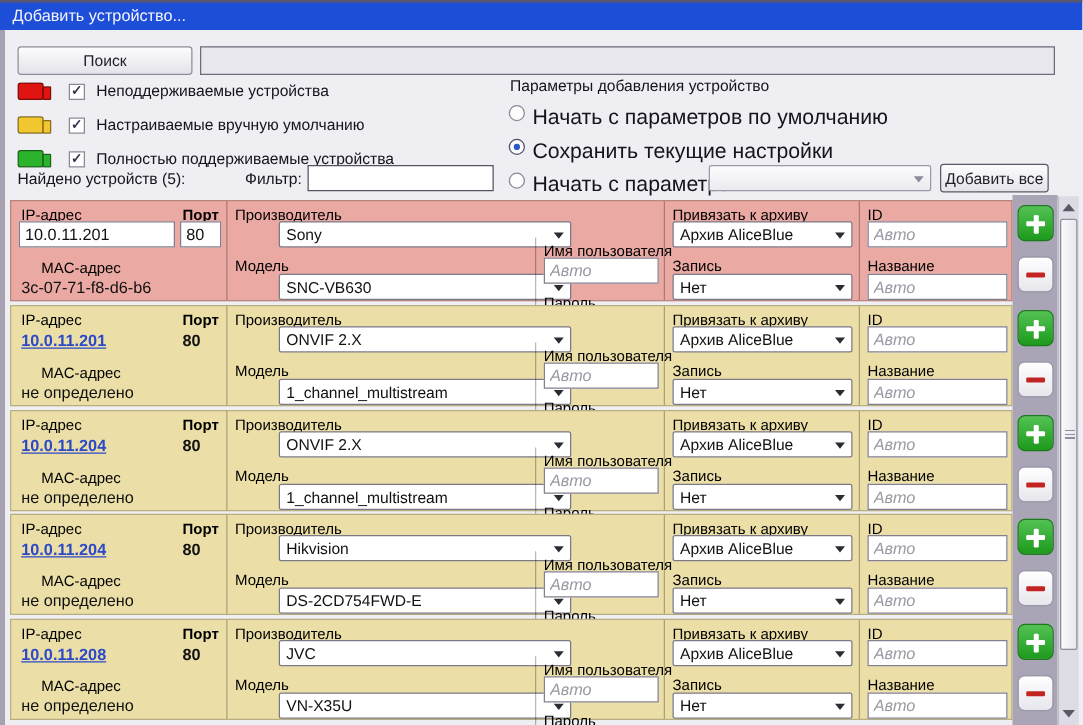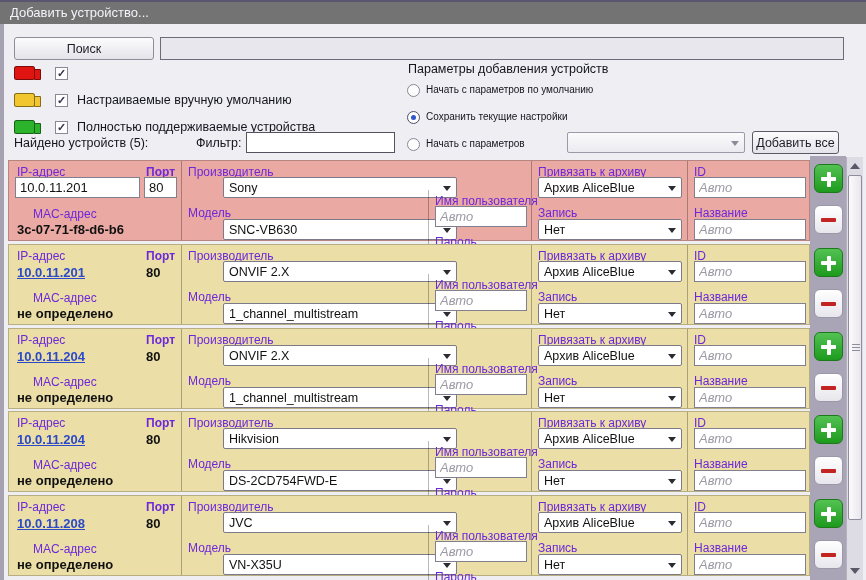--- a/index.html
+++ b/index.html
@@ -53,21 +53,21 @@
   .r0 { top:84px; } .r1 { top:111px; } .r2 { top:138px; }
   .radio {
     position:absolute; left:0; top:0; width:13px; height:13px; border-radius:50%;
     background:#fdfdfd; border:1px solid #8a8896;
   }
   .radio.selected { border-color:#4e4e6a; }
   .radio.selected::after {
     content:""; position:absolute; left:3px; top:3px; width:5px; height:5px;
     border-radius:50%; background:#2e57c8;
   }
-  .radio-label { position:absolute; left:19px; top:0; font-size:10px; color:#14141d; white-space:nowrap; }
+  .radio-label { position:absolute; left:19px; top:0; font-size:17px; color:#14141d; white-space:nowrap; }
 
   .preset-combo {
     position:absolute; left:567px; top:132px; width:178px; height:21px;
     background:linear-gradient(#fbfbfc,#ebeaef); border:1px solid #9c9aa8; border-radius:2px;
   }
   .preset-combo .ca { border-top-color:#8d8b99; }
   .addall-btn { position:absolute; left:752px; top:131px; width:87px; height:23px; border-color:#5b5966; }
 
   .found-label  { position:absolute; left:14px;  top:136px; font-size:12.5px; color:#14141d; }
   .filter-lbl   { position:absolute; left:196px; top:136px; font-size:12.5px; color:#14141d; }
@@ -84,37 +84,37 @@
   .row-pink  .row-body { background:#eba9a3; }
   .row-yellow .row-body { background:#ebdfa7; }
 
   .col { position:absolute; top:0; height:100%; }
   .col1 { left:0;     width:172px; }
   .col2 { left:172px; width:247px; border-left:1px solid rgba(0,0,0,.28); }
   .col3 { left:419px; width:103px; border-left:1px solid rgba(0,0,0,.28);margin-top:29px; }
   .col4 { left:522px; width:156px; border-left:1px solid rgba(0,0,0,.28); }
   .col5 { left:678px; width:124px; border-left:1px solid rgba(0,0,0,.28); }
 
-  .flabel { position:absolute; font-size:12px; color:#6d28d9; white-space:nowrap; }
+  .flabel { position:absolute; font-size:12px; color:#000000; white-space:nowrap; }
   .l1 { top:4px;  left:6px; }
   .l2 { top:45px; left:6px; }
   .lbl-ip   { top:4px;  left:8px; }
   .lbl-port { top:4px;  left:137px;font-weight:bold; }
   .lbl-mac  { top:46px; left:24px; }
 
   .tinput {
     position:absolute; height:21px; background:#fff; border:1px solid #827f8e;
     font-size:13px; padding:0 4px; font-family:inherit; color:#111;
   }
   .tinput::placeholder { color:#9b99a4; font-style:italic; }
   .ip-input   { left:6px;   top:16px; width:125px; }
   .port-input { left:135px; top:16px; width:33px; }
   .ip-link  { position:absolute; left:8px;   top:20px; font-size:13px; font-weight:bold; color:#2b49c8; text-decoration:underline; cursor:pointer; }
   .port-text{ position:absolute; left:137px; top:20px; font-size:13px; font-weight:bold; color:#111; }
-  .mac-value{ position:absolute; left:8px;   top:61px; font-size:13px; font-weight:bold; color:#111; white-space:nowrap; }
+  .mac-value{ position:absolute; left:8px;   top:61px; font-size:13px; font-weight:normal; color:#111; white-space:nowrap; }
 
   .combo {
     position:absolute; height:21px; background:#fff; border:1px solid #7c7a88; border-radius:2px;
     font-size:12.5px; color:#111;
   }
   .combo .ct { position:absolute; left:5px; top:3px; white-space:nowrap; }
   .ca {
     position:absolute; right:5px; top:8px; width:0; height:0;
     border-left:4px solid transparent; border-right:4px solid transparent; border-top:5px solid #2b2b33;
   }
@@ -155,50 +155,51 @@
     background:linear-gradient(90deg,#fbfafc,#e9e7ee); border:1px solid #908d9c; border-radius:2px;
   }
   .sb-grip {
     position:absolute; left:3px; top:168px; width:8px; height:8px;
     background:repeating-linear-gradient(#908d9c 0 1px, transparent 1px 3px);
   }
 </style>
 </head>
 <body>
 
-<div class="titlebar" style="background: #737373;">
+<div class="titlebar" style="background: #1d4ed8;">
   <span>Добавить устройство...</span>
 </div>
 <div class="left-band"></div>
 
 <button class="btn search-btn">Поиск</button>
 <input class="search-input" value="" style="">
 
 <div class="filter-item f0">
   <span class="cam" style="background: rgb(224, 20, 16);"></span>
   <span class="checkbox checked">
       <span class="tick">✓</span>
     </span>
+  <span class="filter-label">Неподдерживаемые устройства</span>
 </div>
 <div class="filter-item f1">
   <span class="cam" style="background: rgb(242, 198, 46);"></span>
   <span class="checkbox checked">
       <span class="tick">✓</span>
     </span>
   <span class="filter-label">Настраиваемые вручную умолчанию</span>
 </div>
 <div class="filter-item f2">
   <span class="cam" style="background: rgb(44, 179, 44);"></span>
   <span class="checkbox checked">
       <span class="tick">✓</span>
     </span>
   <span class="filter-label">Полностью поддерживаемые устройства</span>
 </div>
 
-<div class="params-title">Параметры добавления устройств</div>
+<div class="params-title">Параметры добавления устройство</div>
 <div class="radio-item r0">
   <span class="radio"></span>
   <span class="radio-label">Начать с параметров по умолчанию</span>
 </div>
 <div class="radio-item r1">
   <span class="radio selected"></span>
   <span class="radio-label">Сохранить текущие настройки</span>
 </div>
 <div class="radio-item r2">
   <span class="radio"></span>

